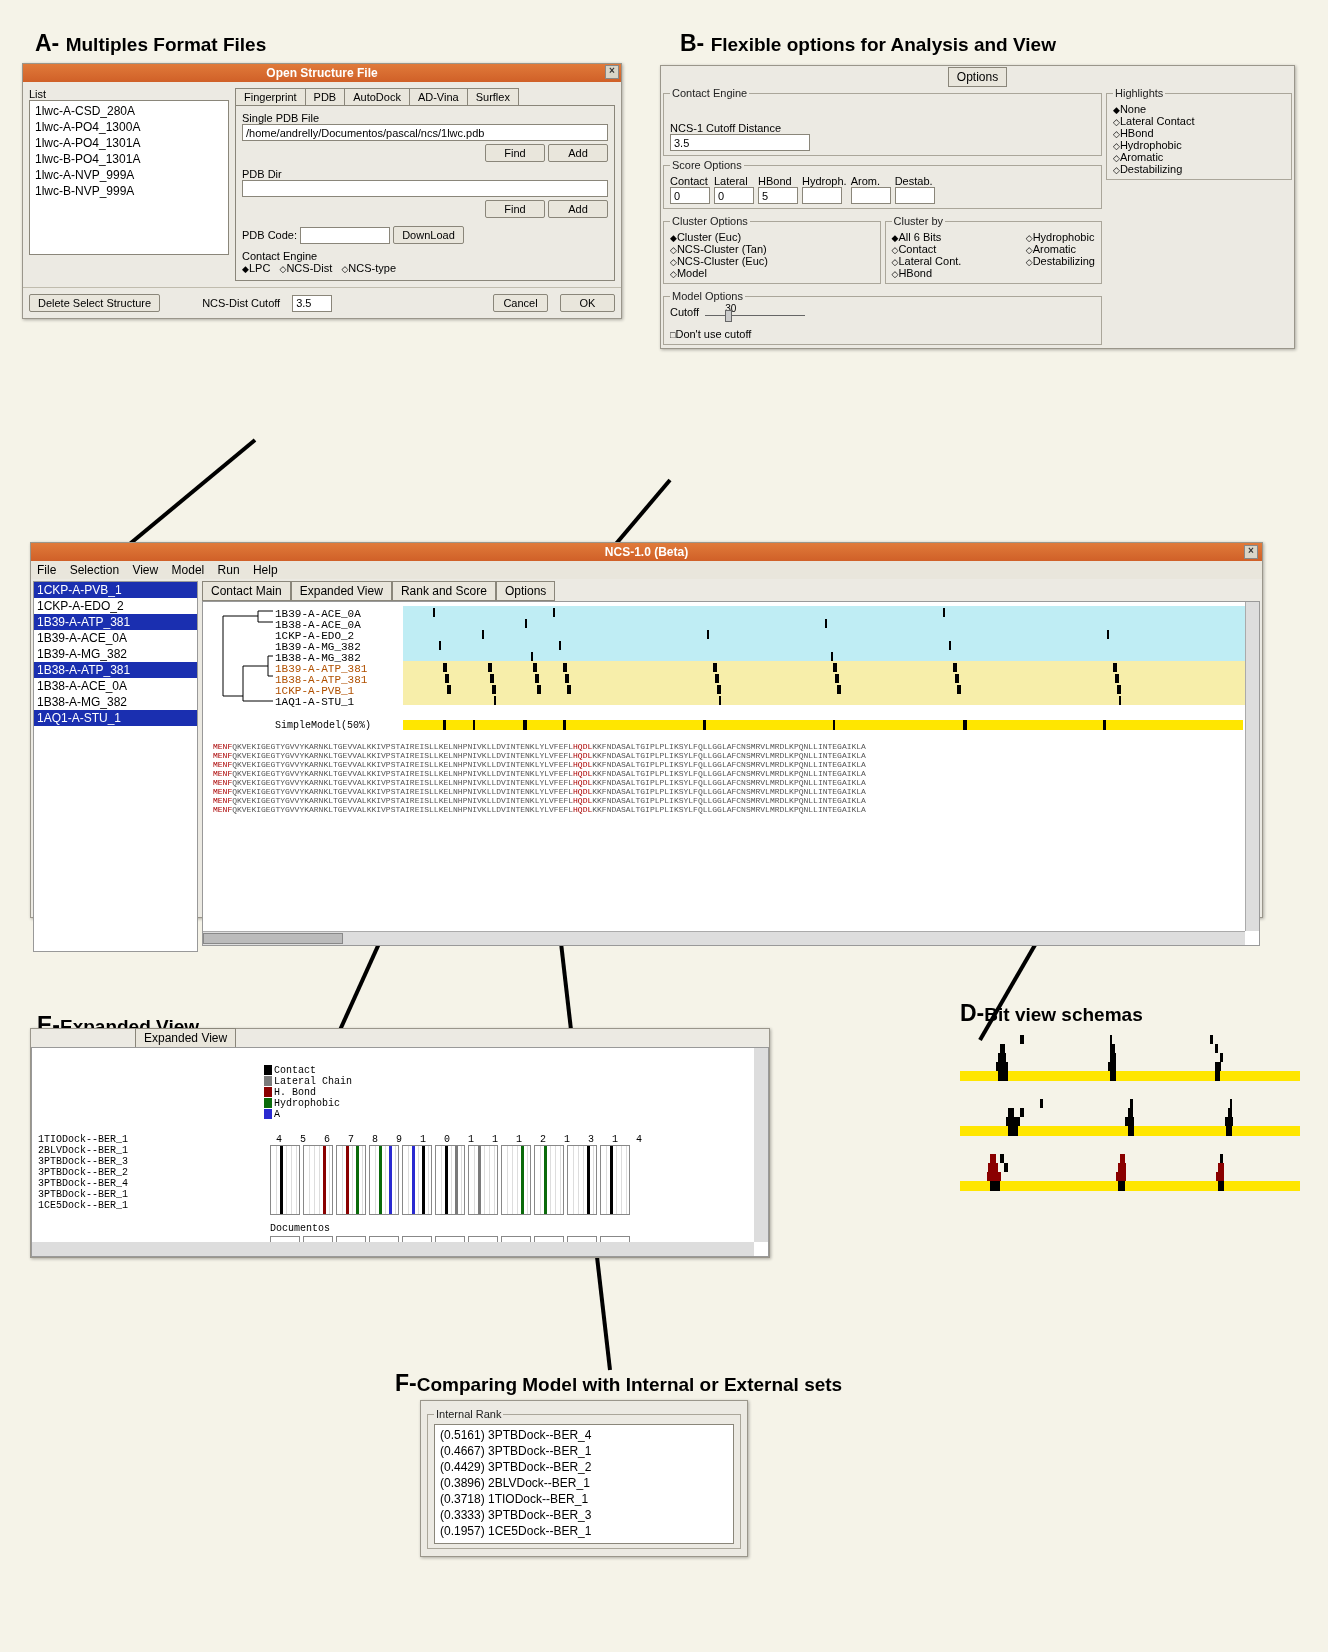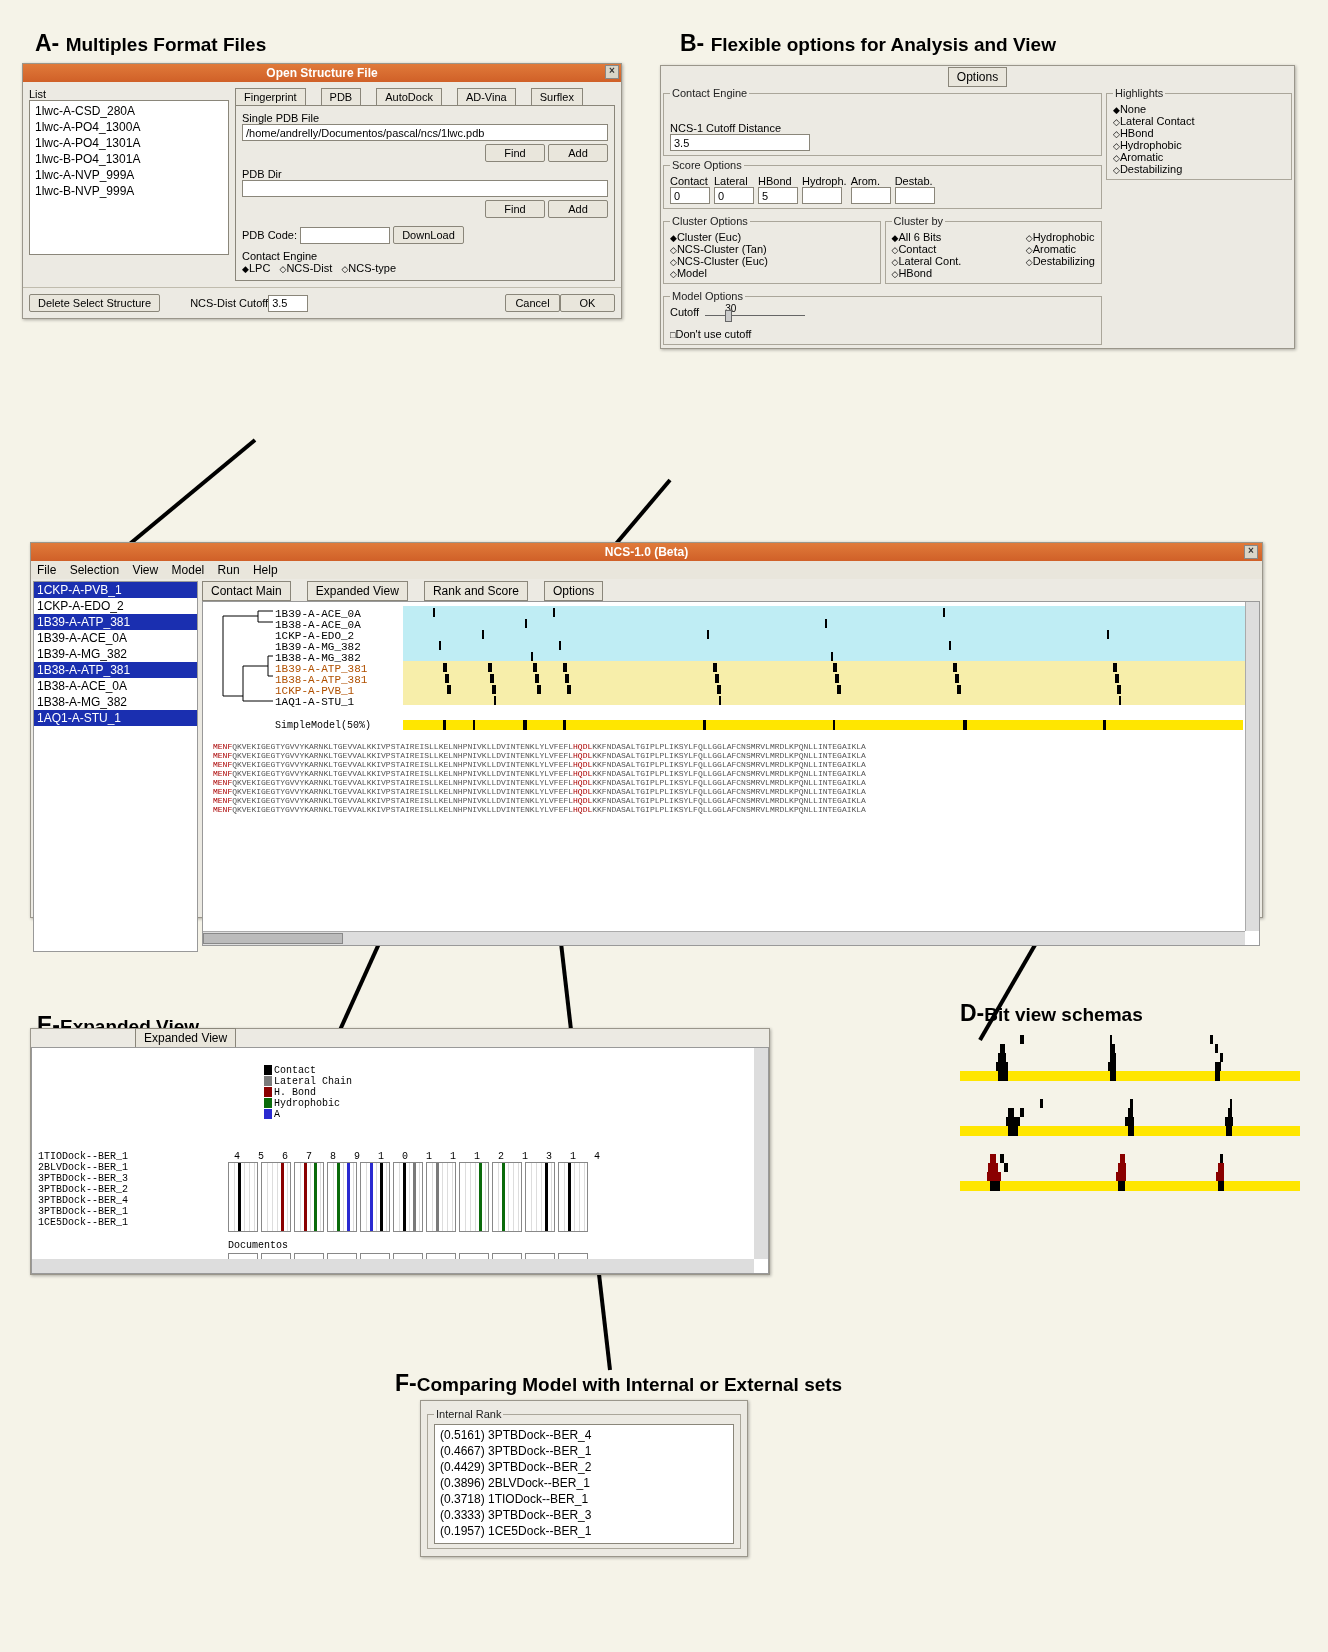--- a/index.html
+++ b/index.html
@@ -8,21 +8,21 @@
   .letter { font-size: 23px; }
   .win { position: absolute; background: #eceae3; border: 1px solid #9a968b; box-shadow: 1px 1px 3px rgba(0,0,0,0.3); }
   .titlebar { background: linear-gradient(#e07a3a,#d06028); color: #fff; font-size: 12px; font-weight: bold; text-align: center; padding: 2px 4px; position: relative; }
   .titlebar .xbtn { position: absolute; right: 2px; top: 1px; width: 14px; height: 14px; background: #d9d5c8; border: 1px solid #888; font-size: 10px; line-height: 10px; text-align: center; color: #333; }
   .panel { padding: 6px; }
   .btn { background: #e9e6dc; border: 1px solid #8a867a; padding: 2px 8px; font-size: 11px; display: inline-block; cursor: pointer; border-radius: 2px; }
   .inp { border: 1px solid #8a867a; background: #fff; font-size: 11px; padding: 1px 3px; height: 17px; }
   .listbox { border: 1px solid #8a867a; background: #fff; font-size: 12px; padding: 2px; overflow: hidden; }
   fieldset { border: 1px solid #aaa69a; margin: 3px 2px; padding: 4px 6px; font-size: 11px; }
   legend { font-size: 11px; padding: 0 2px; color: #222; }
-  .tabrow { display: flex; gap: 16px; }
+  .tabrow { display: flex; gap: 0; }
   .tab { border: 1px solid #8a867a; border-bottom: none; background: #e9e6dc; padding: 2px 8px; font-size: 11px; margin-right: -1px; }
   .radio::before { content:"\25C7 "; font-size:9px; }
   .radio.sel::before { content:"\25C6 "; font-size:9px; }
   .check::before { content:"\25A1 "; font-size:9px; }
   .menubar { background: #e9e6dc; padding: 2px 6px; font-size: 12px; }
   .menubar span { margin-right: 10px; cursor: pointer; }
   .seltab { border:1px solid #8a867a; padding:2px 8px; background:#e9e6dc; font-size:12px; }
   .sel-item { padding:1px 3px; font-size:12px; }
   .selhi { background:#1a2fb0; color:#fff; }
   .mono { font-family: "Courier New", monospace; font-size: 10px; white-space: pre; }
@@ -100,21 +100,21 @@
         </div>
         <div style="margin-top:6px;">Contact Engine</div>
         <div>
           <span class="radio sel">LPC</span>&nbsp;&nbsp;
           <span class="radio">NCS-Dist</span>&nbsp;&nbsp;
           <span class="radio">NCS-type</span>
         </div>
       </div>
     </div>
   </div>
-  <div class="panel" style="display:flex; align-items:center; gap:0; border-top:1px solid #c0bcae;">
+  <div class="panel" style="display:flex; align-items:center; gap:12px; border-top:1px solid #c0bcae;">
     <span class="btn">Delete Select Structure</span>
     <span style="margin-left:30px;">NCS-Dist Cutoff</span>
     <input class="inp" style="width: 40px;" value="3.5">
     <span style="flex:1;"></span>
     <span class="btn" style="width:55px;text-align:center;">Cancel</span>
     <span class="btn" style="width:55px;text-align:center;">OK</span>
   </div>
 </div>
 
 <div class="win" style="left:660px; top:65px; width:635px; padding-top:4px;">
@@ -324,21 +324,21 @@
 <div class="win" style="left:30px; top:1028px; width:740px;">
   <div style="padding:2px 4px;"><span class="seltab" style="margin-left:100px;">Expanded View</span></div>
   <div style="border:1px solid #999; background:#fff; padding:6px; position:relative;">
     <div class="mono" style="margin-left:190px;">
       <span class="legkey" style="background:#000;"></span><span>Contact</span>&nbsp;
       <span class="legkey" style="background:#7a7a7a;"></span><span>Lateral Chain</span>&nbsp;
       <span class="legkey" style="background:#8a0000;"></span><span>H. Bond</span>&nbsp;
       <span class="legkey" style="background:#0a6a0a;"></span><span>Hydrophobic</span>&nbsp;&nbsp;
       <span class="legkey" style="background:#2a2ad0;"></span><span>A</span>
     </div>
-    <div style="display:flex; margin-top:20px;">
+    <div style="display:flex; margin-top:3px;gap:42px;">
       <div class="mono" style="width:190px; line-height:11px;" id="erow"><div>1TIODock--BER_1</div><div>2BLVDock--BER_1</div><div>3PTBDock--BER_3</div><div>3PTBDock--BER_2</div><div>3PTBDock--BER_4</div><div>3PTBDock--BER_1</div><div>1CE5Dock--BER_1</div></div>
       <div>
         <div class="mono" id="ecols" style="letter-spacing:18px; margin-left:6px;">4567891011121314</div>
         <div id="egrid"><div class="gridcol"><div style="position: absolute; left: 5px; top: 0px; bottom: 0px; width: 1px; background: rgb(221, 221, 221);"></div><div style="position: absolute; left: 10px; top: 0px; bottom: 0px; width: 1px; background: rgb(221, 221, 221);"></div><div style="position: absolute; left: 15px; top: 0px; bottom: 0px; width: 1px; background: rgb(221, 221, 221);"></div><div style="position: absolute; left: 20px; top: 0px; bottom: 0px; width: 1px; background: rgb(221, 221, 221);"></div><div style="position: absolute; left: 25px; top: 0px; bottom: 0px; width: 1px; background: rgb(221, 221, 221);"></div><div class="vbar" style="left: 9px; background: rgb(0, 0, 0);"></div></div><div class="gridcol"><div style="position: absolute; left: 5px; top: 0px; bottom: 0px; width: 1px; background: rgb(221, 221, 221);"></div><div style="position: absolute; left: 10px; top: 0px; bottom: 0px; width: 1px; background: rgb(221, 221, 221);"></div><div style="position: absolute; left: 15px; top: 0px; bottom: 0px; width: 1px; background: rgb(221, 221, 221);"></div><div style="position: absolute; left: 20px; top: 0px; bottom: 0px; width: 1px; background: rgb(221, 221, 221);"></div><div style="position: absolute; left: 25px; top: 0px; bottom: 0px; width: 1px; background: rgb(221, 221, 221);"></div><div class="vbar" style="left: 19px; background: rgb(138, 0, 0);"></div></div><div class="gridcol"><div style="position: absolute; left: 5px; top: 0px; bottom: 0px; width: 1px; background: rgb(221, 221, 221);"></div><div style="position: absolute; left: 10px; top: 0px; bottom: 0px; width: 1px; background: rgb(221, 221, 221);"></div><div style="position: absolute; left: 15px; top: 0px; bottom: 0px; width: 1px; background: rgb(221, 221, 221);"></div><div style="position: absolute; left: 20px; top: 0px; bottom: 0px; width: 1px; background: rgb(221, 221, 221);"></div><div style="position: absolute; left: 25px; top: 0px; bottom: 0px; width: 1px; background: rgb(221, 221, 221);"></div><div class="vbar" style="left: 9px; background: rgb(138, 0, 0);"></div><div class="vbar" style="left: 19px; background: rgb(10, 106, 10);"></div></div><div class="gridcol"><div style="position: absolute; left: 5px; top: 0px; bottom: 0px; width: 1px; background: rgb(221, 221, 221);"></div><div style="position: absolute; left: 10px; top: 0px; bottom: 0px; width: 1px; background: rgb(221, 221, 221);"></div><div style="position: absolute; left: 15px; top: 0px; bottom: 0px; width: 1px; background: rgb(221, 221, 221);"></div><div style="position: absolute; left: 20px; top: 0px; bottom: 0px; width: 1px; background: rgb(221, 221, 221);"></div><div style="position: absolute; left: 25px; top: 0px; bottom: 0px; width: 1px; background: rgb(221, 221, 221);"></div><div class="vbar" style="left: 9px; background: rgb(10, 106, 10);"></div><div class="vbar" style="left: 19px; background: rgb(42, 42, 208);"></div></div><div class="gridcol"><div style="position: absolute; left: 5px; top: 0px; bottom: 0px; width: 1px; background: rgb(221, 221, 221);"></div><div style="position: absolute; left: 10px; top: 0px; bottom: 0px; width: 1px; background: rgb(221, 221, 221);"></div><div style="position: absolute; left: 15px; top: 0px; bottom: 0px; width: 1px; background: rgb(221, 221, 221);"></div><div style="position: absolute; left: 20px; top: 0px; bottom: 0px; width: 1px; background: rgb(221, 221, 221);"></div><div style="position: absolute; left: 25px; top: 0px; bottom: 0px; width: 1px; background: rgb(221, 221, 221);"></div><div class="vbar" style="left: 9px; background: rgb(42, 42, 208);"></div><div class="vbar" style="left: 19px; background: rgb(0, 0, 0);"></div></div><div class="gridcol"><div style="position: absolute; left: 5px; top: 0px; bottom: 0px; width: 1px; background: rgb(221, 221, 221);"></div><div style="position: absolute; left: 10px; top: 0px; bottom: 0px; width: 1px; background: rgb(221, 221, 221);"></div><div style="position: absolute; left: 15px; top: 0px; bottom: 0px; width: 1px; background: rgb(221, 221, 221);"></div><div style="position: absolute; left: 20px; top: 0px; bottom: 0px; width: 1px; background: rgb(221, 221, 221);"></div><div style="position: absolute; left: 25px; top: 0px; bottom: 0px; width: 1px; background: rgb(221, 221, 221);"></div><div class="vbar" style="left: 9px; background: rgb(0, 0, 0);"></div><div class="vbar" style="left: 19px; background: rgb(122, 122, 122);"></div></div><div class="gridcol"><div style="position: absolute; left: 5px; top: 0px; bottom: 0px; width: 1px; background: rgb(221, 221, 221);"></div><div style="position: absolute; left: 10px; top: 0px; bottom: 0px; width: 1px; background: rgb(221, 221, 221);"></div><div style="position: absolute; left: 15px; top: 0px; bottom: 0px; width: 1px; background: rgb(221, 221, 221);"></div><div style="position: absolute; left: 20px; top: 0px; bottom: 0px; width: 1px; background: rgb(221, 221, 221);"></div><div style="position: absolute; left: 25px; top: 0px; bottom: 0px; width: 1px; background: rgb(221, 221, 221);"></div><div class="vbar" style="left: 9px; background: rgb(122, 122, 122);"></div></div><div class="gridcol"><div style="position: absolute; left: 5px; top: 0px; bottom: 0px; width: 1px; background: rgb(221, 221, 221);"></div><div style="position: absolute; left: 10px; top: 0px; bottom: 0px; width: 1px; background: rgb(221, 221, 221);"></div><div style="position: absolute; left: 15px; top: 0px; bottom: 0px; width: 1px; background: rgb(221, 221, 221);"></div><div style="position: absolute; left: 20px; top: 0px; bottom: 0px; width: 1px; background: rgb(221, 221, 221);"></div><div style="position: absolute; left: 25px; top: 0px; bottom: 0px; width: 1px; background: rgb(221, 221, 221);"></div><div class="vbar" style="left: 19px; background: rgb(10, 106, 10);"></div></div><div class="gridcol"><div style="position: absolute; left: 5px; top: 0px; bottom: 0px; width: 1px; background: rgb(221, 221, 221);"></div><div style="position: absolute; left: 10px; top: 0px; bottom: 0px; width: 1px; background: rgb(221, 221, 221);"></div><div style="position: absolute; left: 15px; top: 0px; bottom: 0px; width: 1px; background: rgb(221, 221, 221);"></div><div style="position: absolute; left: 20px; top: 0px; bottom: 0px; width: 1px; background: rgb(221, 221, 221);"></div><div style="position: absolute; left: 25px; top: 0px; bottom: 0px; width: 1px; background: rgb(221, 221, 221);"></div><div class="vbar" style="left: 9px; background: rgb(10, 106, 10);"></div></div><div class="gridcol"><div style="position: absolute; left: 5px; top: 0px; bottom: 0px; width: 1px; background: rgb(221, 221, 221);"></div><div style="position: absolute; left: 10px; top: 0px; bottom: 0px; width: 1px; background: rgb(221, 221, 221);"></div><div style="position: absolute; left: 15px; top: 0px; bottom: 0px; width: 1px; background: rgb(221, 221, 221);"></div><div style="position: absolute; left: 20px; top: 0px; bottom: 0px; width: 1px; background: rgb(221, 221, 221);"></div><div style="position: absolute; left: 25px; top: 0px; bottom: 0px; width: 1px; background: rgb(221, 221, 221);"></div><div class="vbar" style="left: 19px; background: rgb(0, 0, 0);"></div></div><div class="gridcol"><div style="position: absolute; left: 5px; top: 0px; bottom: 0px; width: 1px; background: rgb(221, 221, 221);"></div><div style="position: absolute; left: 10px; top: 0px; bottom: 0px; width: 1px; background: rgb(221, 221, 221);"></div><div style="position: absolute; left: 15px; top: 0px; bottom: 0px; width: 1px; background: rgb(221, 221, 221);"></div><div style="position: absolute; left: 20px; top: 0px; bottom: 0px; width: 1px; background: rgb(221, 221, 221);"></div><div style="position: absolute; left: 25px; top: 0px; bottom: 0px; width: 1px; background: rgb(221, 221, 221);"></div><div class="vbar" style="left: 9px; background: rgb(0, 0, 0);"></div></div></div>
         <div class="mono" style="margin-top:8px;">Documentos</div>
         <div style="margin-top:2px;" id="emodelrow"><span style="display: inline-block; width: 30px; height: 12px; border: 1px solid rgb(136, 136, 136); margin-right: 3px; background: rgb(255, 255, 255);"></span><span style="display: inline-block; width: 30px; height: 12px; border: 1px solid rgb(136, 136, 136); margin-right: 3px; background: rgb(255, 255, 255);"></span><span style="display: inline-block; width: 30px; height: 12px; border: 1px solid rgb(136, 136, 136); margin-right: 3px; background: rgb(255, 255, 255);"></span><span style="display: inline-block; width: 30px; height: 12px; border: 1px solid rgb(136, 136, 136); margin-right: 3px; background: rgb(255, 255, 255);"></span><span style="display: inline-block; width: 30px; height: 12px; border: 1px solid rgb(136, 136, 136); margin-right: 3px; background: rgb(255, 255, 255);"></span><span style="display: inline-block; width: 30px; height: 12px; border: 1px solid rgb(136, 136, 136); margin-right: 3px; background: rgb(255, 255, 255);"></span><span style="display: inline-block; width: 30px; height: 12px; border: 1px solid rgb(136, 136, 136); margin-right: 3px; background: rgb(255, 255, 255);"></span><span style="display: inline-block; width: 30px; height: 12px; border: 1px solid rgb(136, 136, 136); margin-right: 3px; background: rgb(255, 255, 255);"></span><span style="display: inline-block; width: 30px; height: 12px; border: 1px solid rgb(136, 136, 136); margin-right: 3px; background: rgb(255, 255, 255);"></span><span style="display: inline-block; width: 30px; height: 12px; border: 1px solid rgb(136, 136, 136); margin-right: 3px; background: rgb(255, 255, 255);"></span><span style="display: inline-block; width: 30px; height: 12px; border: 1px solid rgb(136, 136, 136); margin-right: 3px; background: rgb(255, 255, 255);"></span></div>
       </div>
     </div>
     <div style="position:absolute; right:0; top:0; bottom:14px; width:14px; background:#ddd;"></div>
     <div style="position:absolute; left:0; right:14px; bottom:0; height:14px; background:#ddd;"></div>

